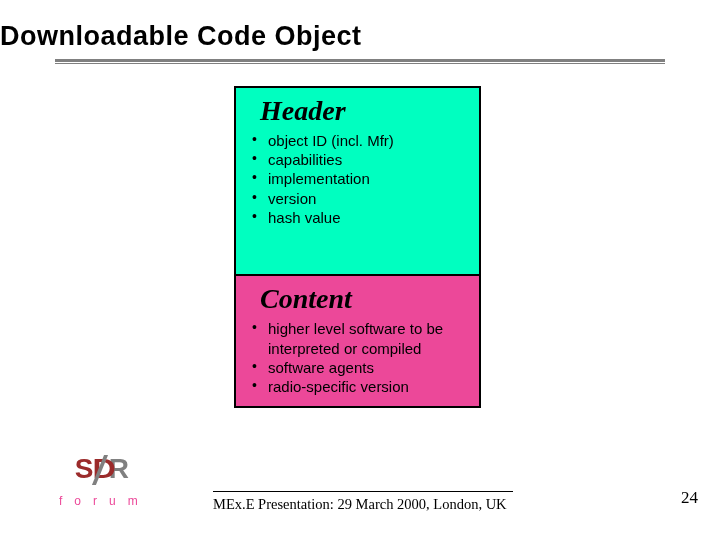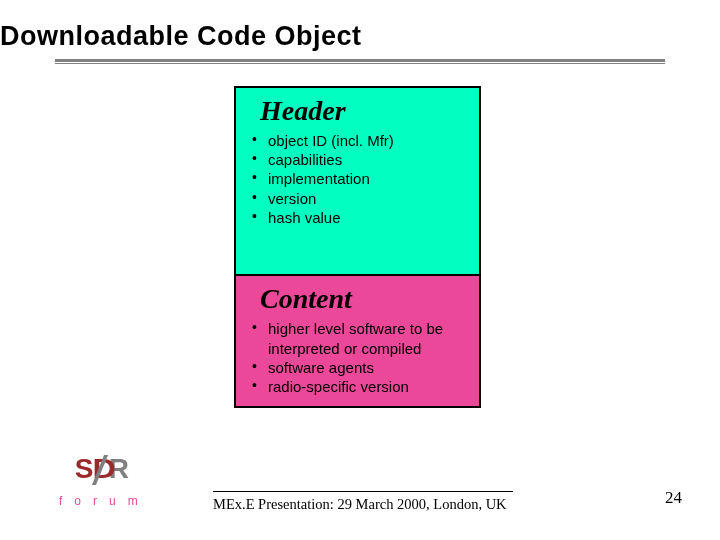--- a/index.html
+++ b/index.html
@@ -126,21 +126,21 @@
       font-family:Arial,Helvetica,sans-serif;
       letter-spacing:12px;
       font-size:12px;
       color:#ec4899;
       margin-top:13px;
       margin-left:4px;
       text-align:left;
     }
     .page-num {
       position:absolute;
-      right:38px;
+      right:22px;
       bottom:32px;
       font-family:"Times New Roman",Times,serif;
       font-size:17px;
     }
   </style>
 </head>
 <body>
 
 <div class="title">Downloadable Code Object</div>
 <div class="rule pad"></div>

